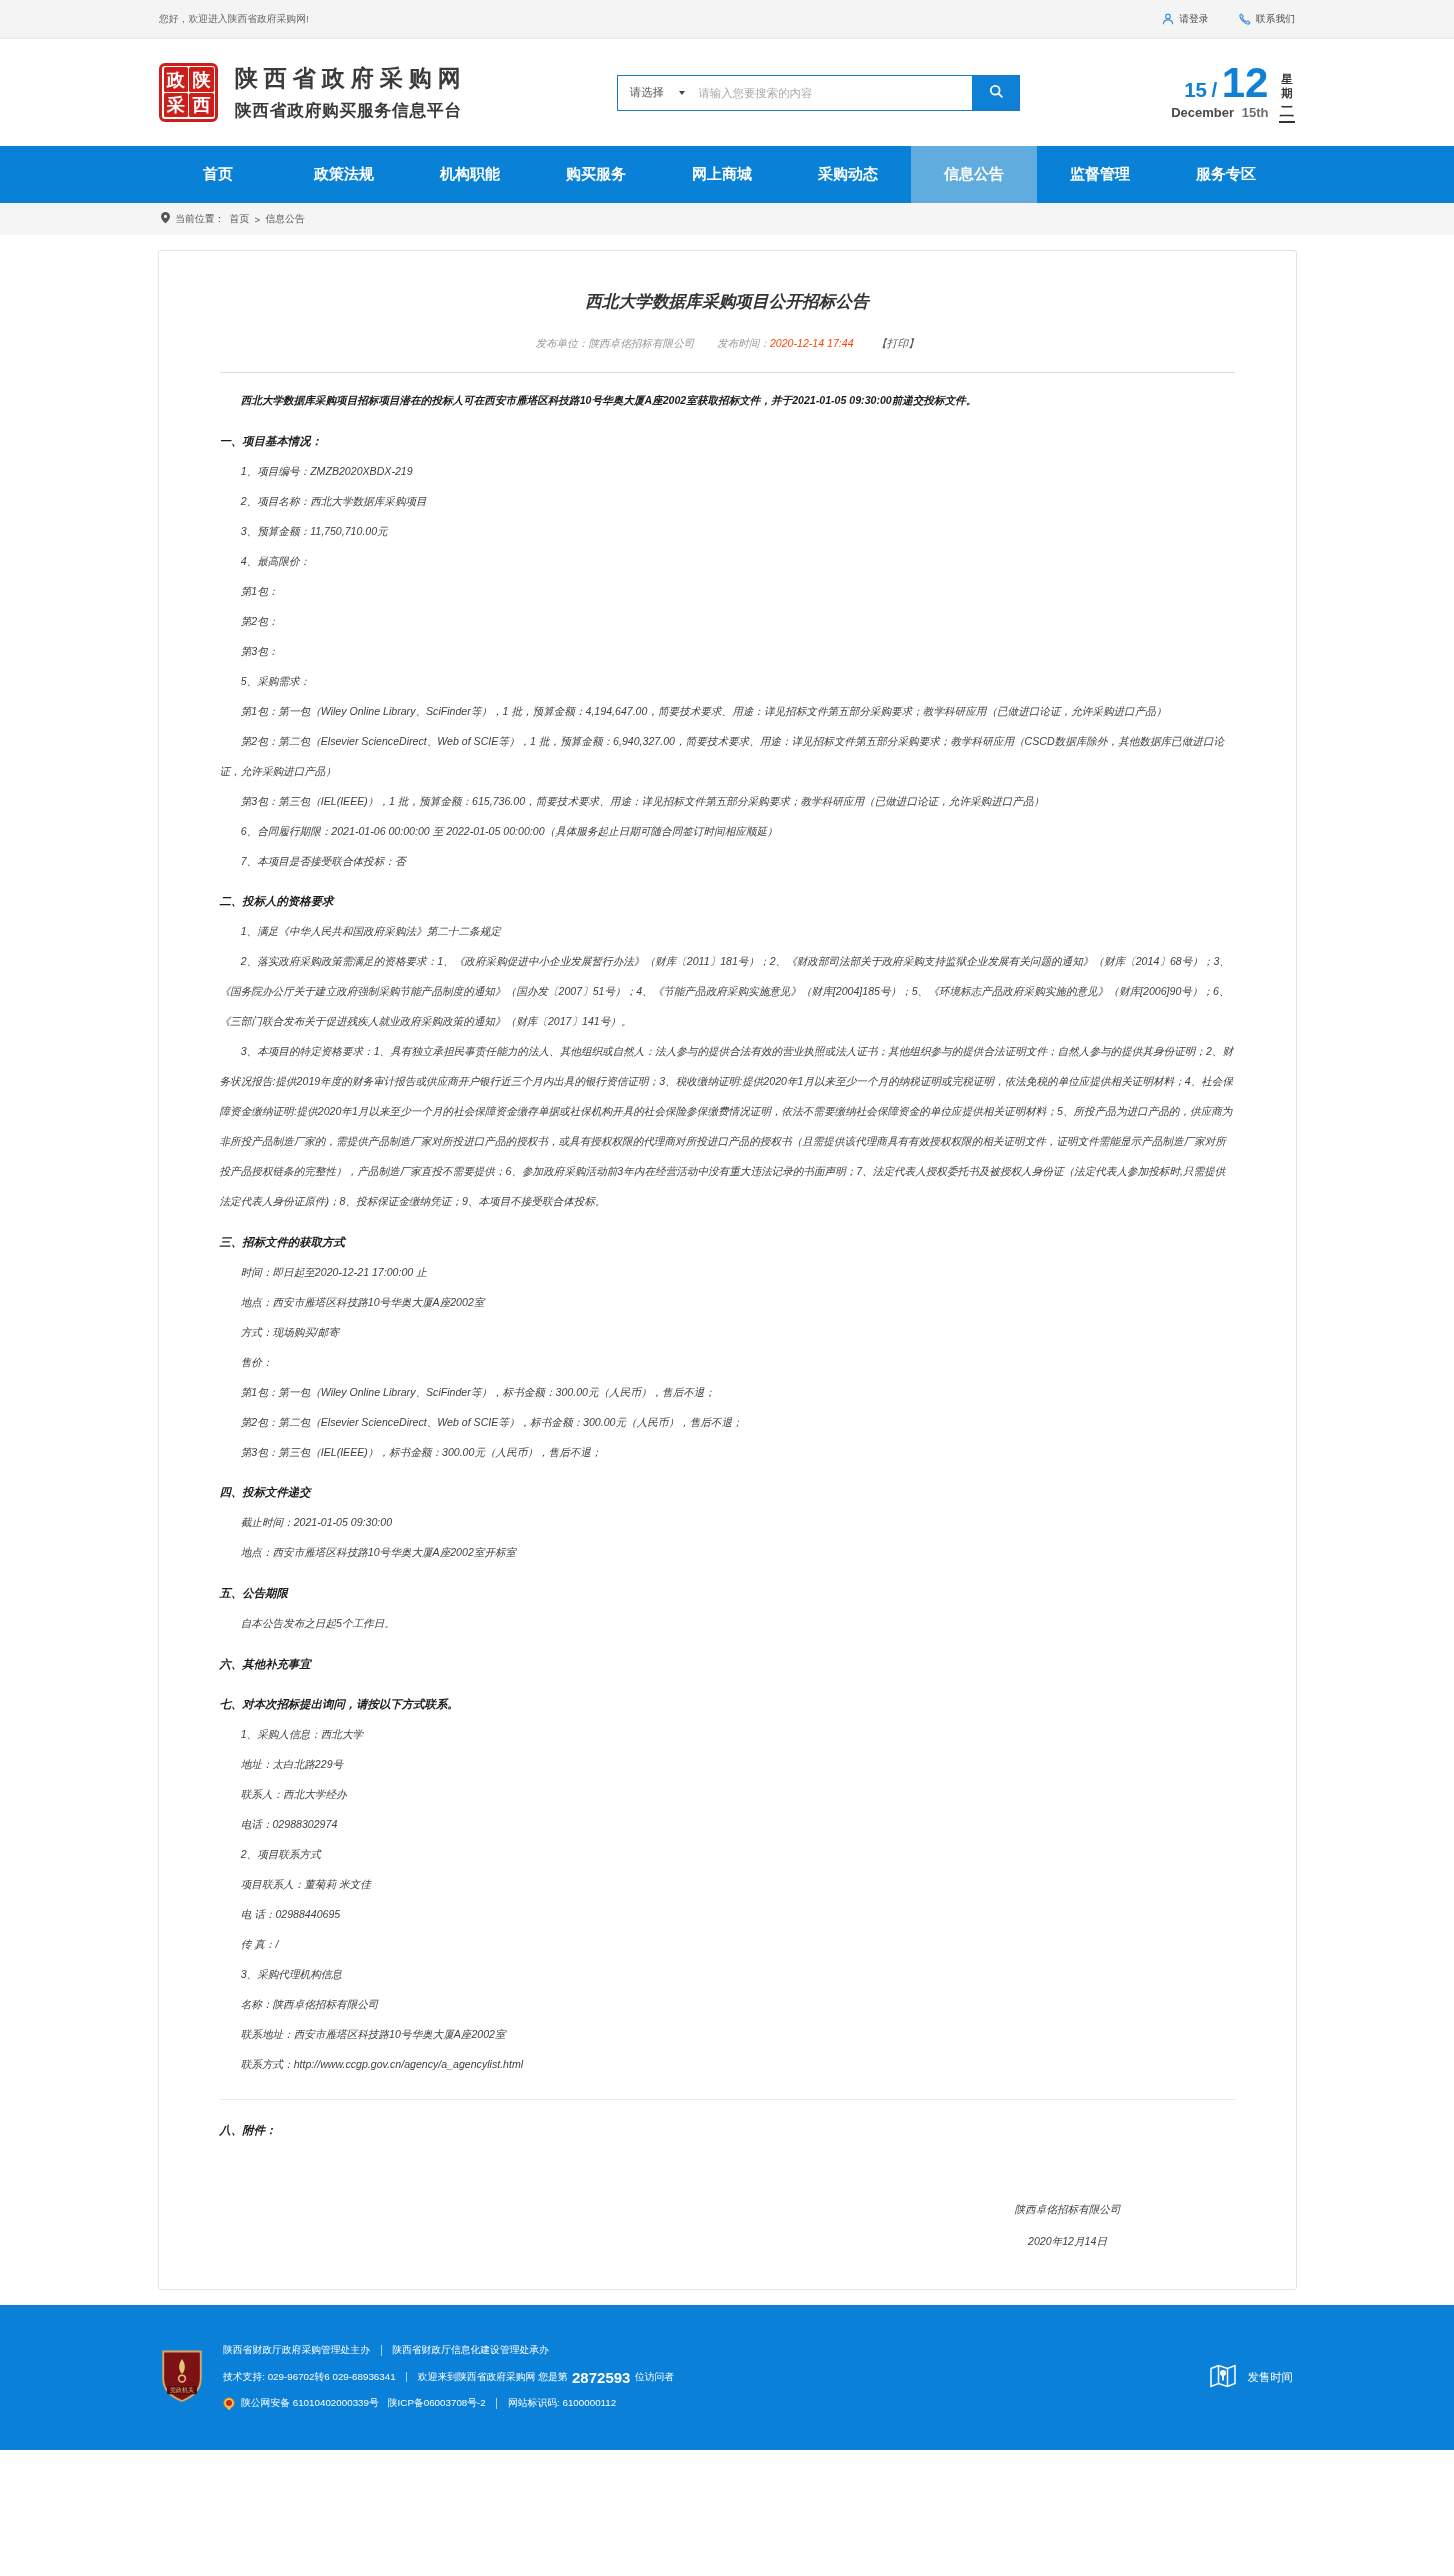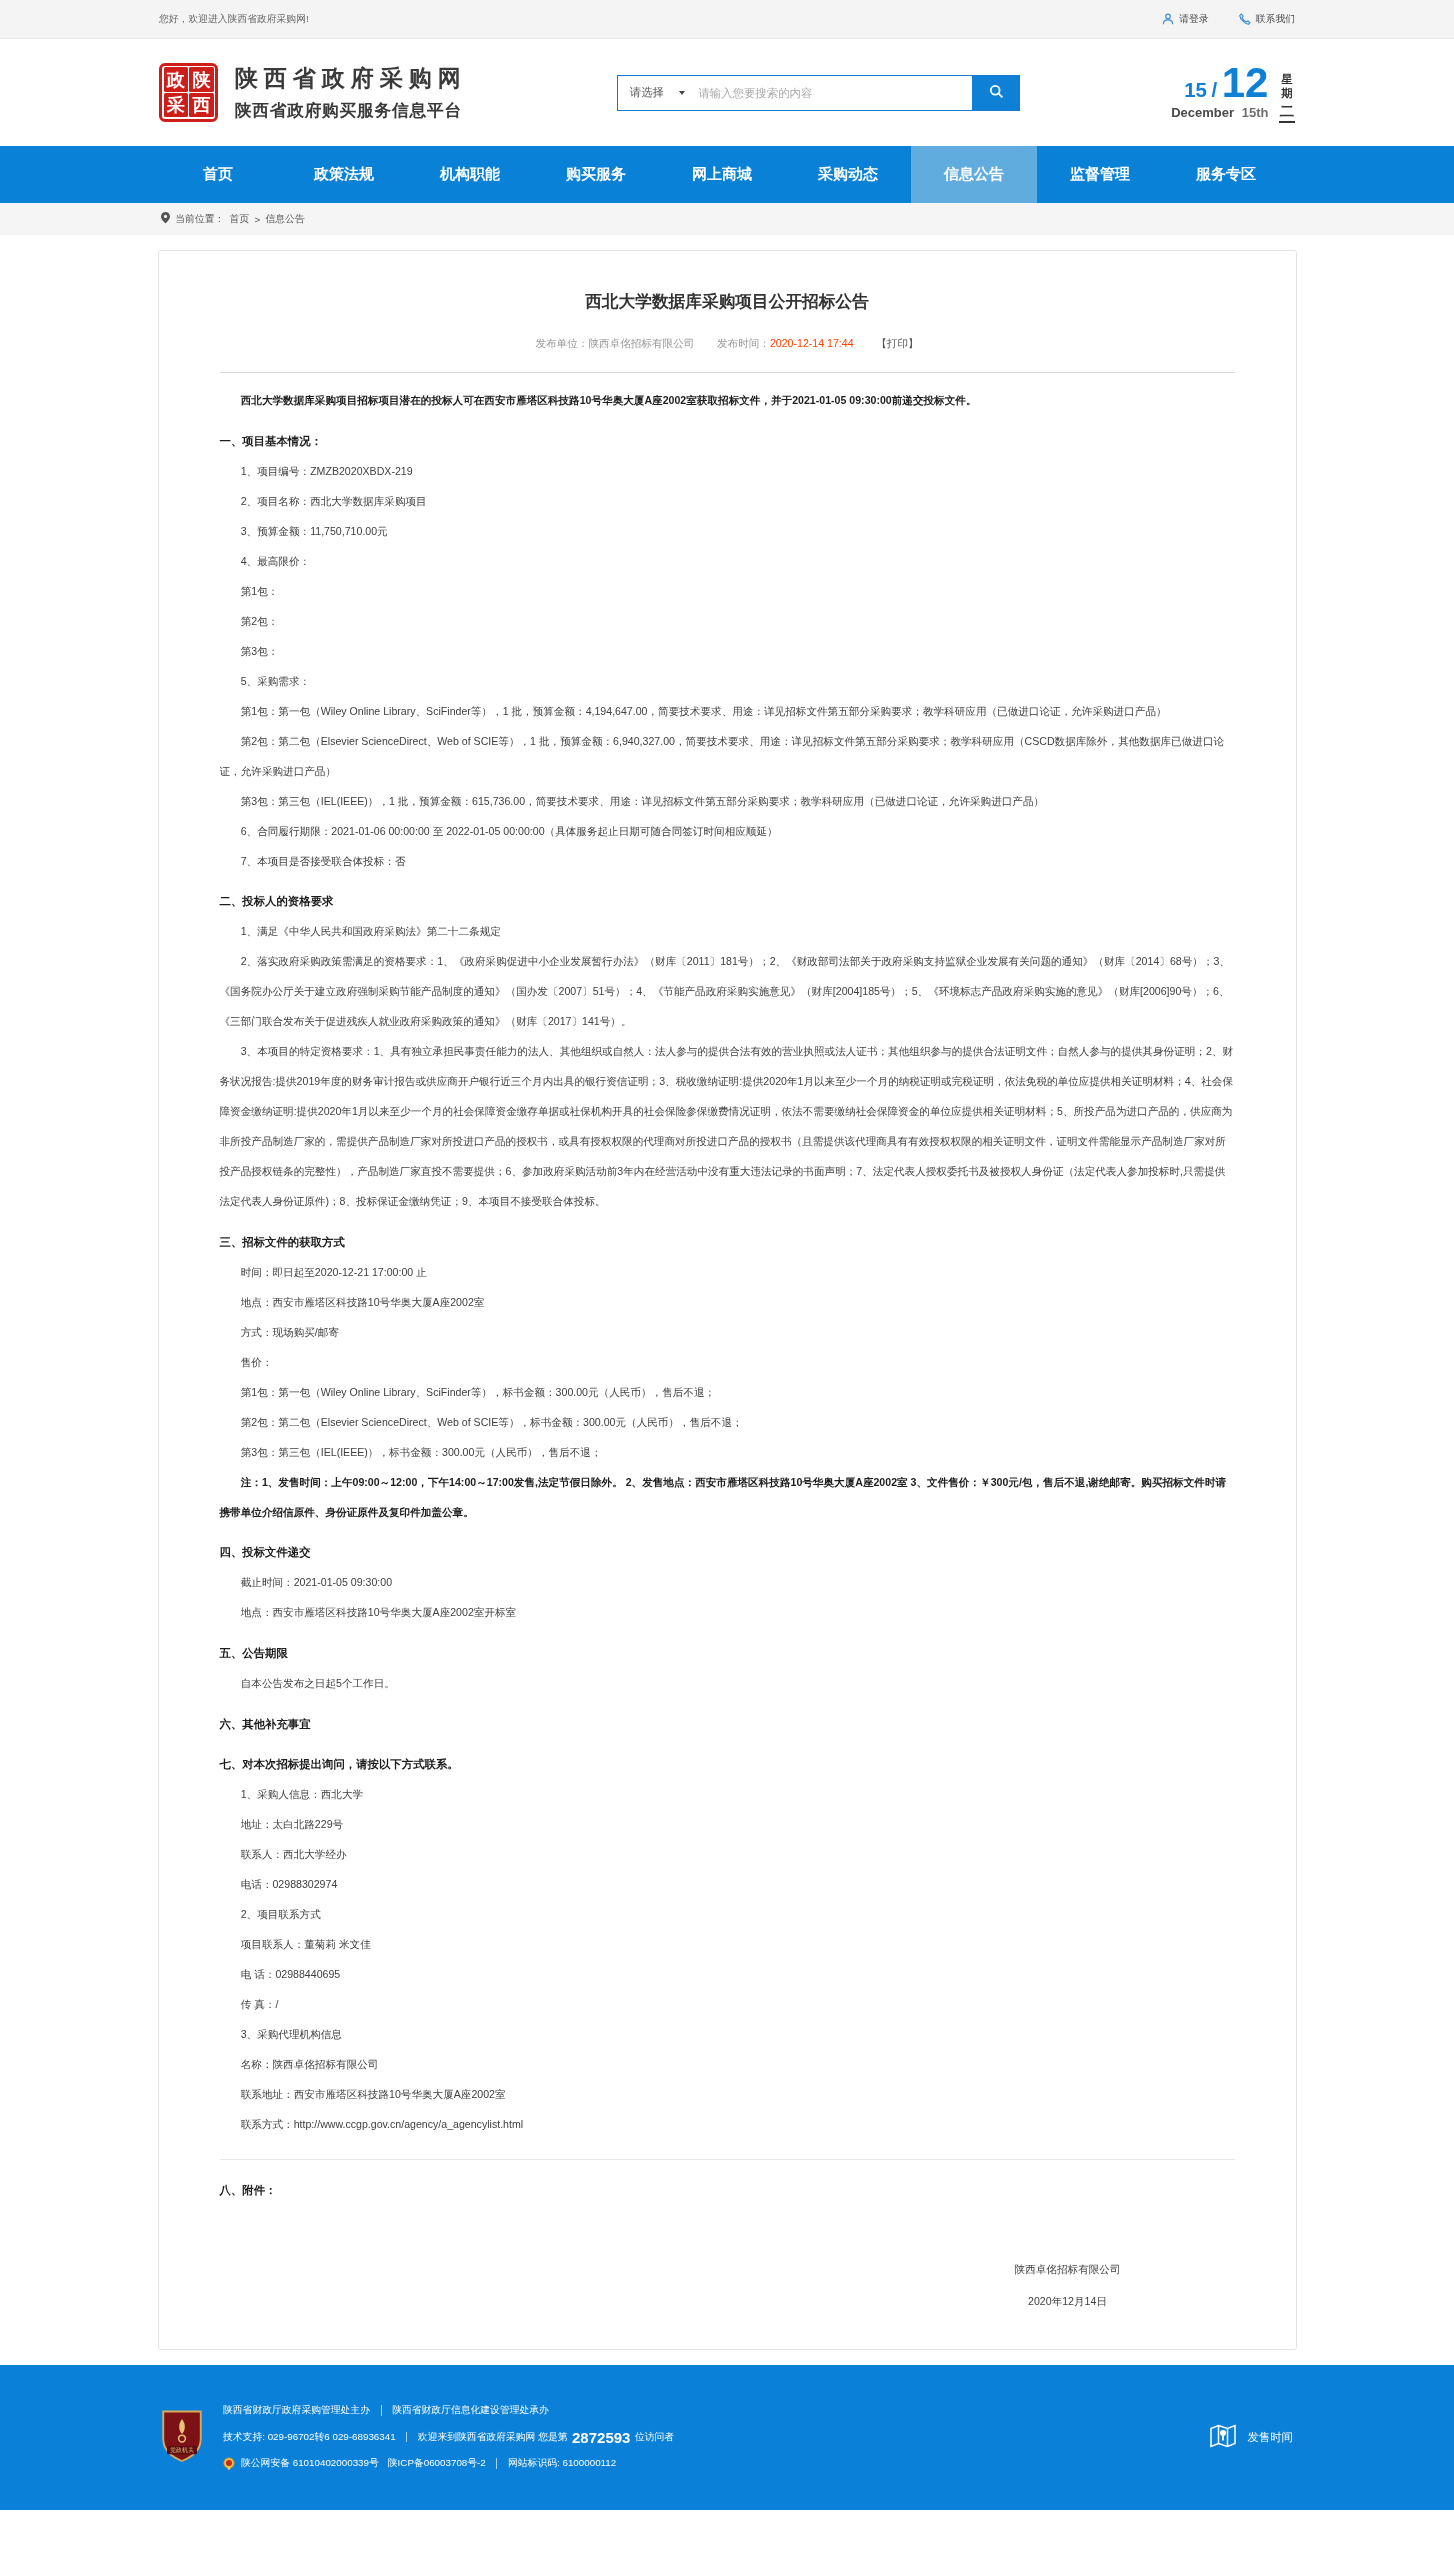--- a/index.html
+++ b/index.html
@@ -62,21 +62,21 @@
     color:#fff; font-size:15px; font-weight:bold; cursor:pointer; height:100%;
   }
   .nav-item.active { background:#61acdf; }
   
   .breadcrumb {
     background:#f5f5f5; height:32px; display:flex; align-items:center; gap:5.3px;
     padding:0 161px; font-size:9.8px; color:#555;
   }
   .breadcrumb a { color:#555; text-decoration:none; cursor:pointer; }
   
-  .main { background:#fff; padding-top:15px; }
+  .main { background:#fff; padding-top:15px;font-style:italic; }
   .card {
     width:1139px; margin:0 auto; background:#fff;
     border:0.8px solid #e4e4e4; border-radius:3px;
     padding:30px 61px 32px;
   }
   .article-title { text-align:center; font-size:16.7px; font-weight:bold; color:#333; margin-top:9px; }
   .article-meta { text-align:center; margin-top:24px; font-size:10.6px; color:#999; }
   .article-meta .sp { margin-left:19.7px; }
   .meta-time { color:#ff4400; }
   .meta-print { color:#555; margin-left:19.7px; cursor:pointer; }
@@ -235,21 +235,20 @@
         <div class="para p">2、落实政府采购政策需满足的资格要求：1、《政府采购促进中小企业发展暂行办法》（财库〔2011〕181号）；2、《财政部司法部关于政府采购支持监狱企业发展有关问题的通知》（财库〔2014〕68号）；3、《国务院办公厅关于建立政府强制采购节能产品制度的通知》（国办发〔2007〕51号）；4、《节能产品政府采购实施意见》（财库[2004]185号）；5、《环境标志产品政府采购实施的意见》（财库[2006]90号）；6、《三部门联合发布关于促进残疾人就业政府采购政策的通知》（财库〔2017〕141号）。</div>
         <div class="para p">3、本项目的特定资格要求：1、具有独立承担民事责任能力的法人、其他组织或自然人：法人参与的提供合法有效的营业执照或法人证书；其他组织参与的提供合法证明文件；自然人参与的提供其身份证明；2、财务状况报告:提供2019年度的财务审计报告或供应商开户银行近三个月内出具的银行资信证明；3、税收缴纳证明:提供2020年1月以来至少一个月的纳税证明或完税证明，依法免税的单位应提供相关证明材料；4、社会保障资金缴纳证明:提供2020年1月以来至少一个月的社会保障资金缴存单据或社保机构开具的社会保险参保缴费情况证明，依法不需要缴纳社会保障资金的单位应提供相关证明材料；5、所投产品为进口产品的，供应商为非所投产品制造厂家的，需提供产品制造厂家对所投进口产品的授权书，或具有授权权限的代理商对所投进口产品的授权书（且需提供该代理商具有有效授权权限的相关证明文件，证明文件需能显示产品制造厂家对所投产品授权链条的完整性），产品制造厂家直投不需要提供；6、参加政府采购活动前3年内在经营活动中没有重大违法记录的书面声明；7、法定代表人授权委托书及被授权人身份证（法定代表人参加投标时,只需提供法定代表人身份证原件)；8、投标保证金缴纳凭证；9、本项目不接受联合体投标。</div>
         <div class="para h">三、招标文件的获取方式</div>
         <div class="para p">时间：即日起至2020-12-21 17:00:00 止</div>
         <div class="para p">地点：西安市雁塔区科技路10号华奥大厦A座2002室</div>
         <div class="para p">方式：现场购买/邮寄</div>
         <div class="para p">售价：</div>
         <div class="para p">第1包：第一包（Wiley Online Library、SciFinder等），标书金额：300.00元（人民币），售后不退；</div>
         <div class="para p">第2包：第二包（Elsevier ScienceDirect、Web of SCIE等），标书金额：300.00元（人民币），售后不退；</div>
         <div class="para p">第3包：第三包（IEL(IEEE)），标书金额：300.00元（人民币），售后不退；</div>
-        <div class="para note">注：1、发售时间：上午09:00～12:00，下午14:00～17:00发售,法定节假日除外。 2、发售地点：西安市雁塔区科技路10号华奥大厦A座2002室 3、文件售价：￥300元/包，售后不退,谢绝邮寄。购买招标文件时请携带单位介绍信原件、身份证原件及复印件加盖公章。</div>
         <div class="para h">四、投标文件递交</div>
         <div class="para p">截止时间：2021-01-05 09:30:00</div>
         <div class="para p">地点：西安市雁塔区科技路10号华奥大厦A座2002室开标室</div>
         <div class="para h">五、公告期限</div>
         <div class="para p">自本公告发布之日起5个工作日。</div>
         <div class="para h">六、其他补充事宜</div>
         <div class="para h">七、对本次招标提出询问，请按以下方式联系。</div>
         <div class="para p">1、采购人信息：西北大学</div>
         <div class="para p">地址：太白北路229号</div>
         <div class="para p">联系人：西北大学经办</div>

